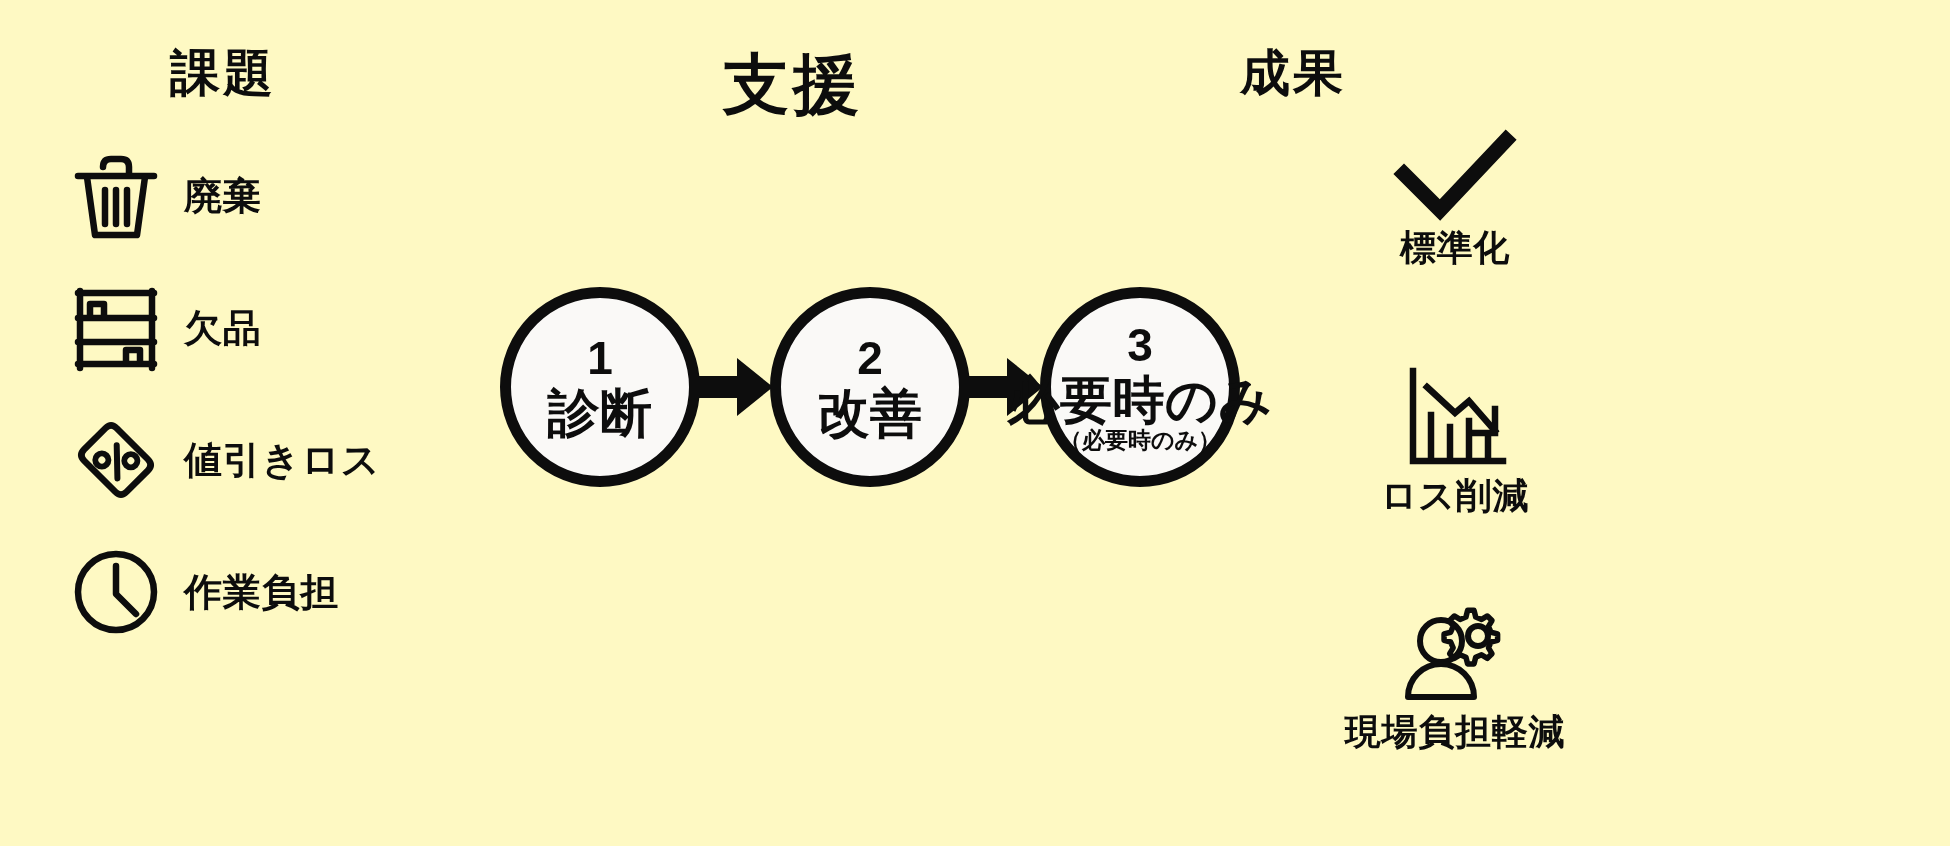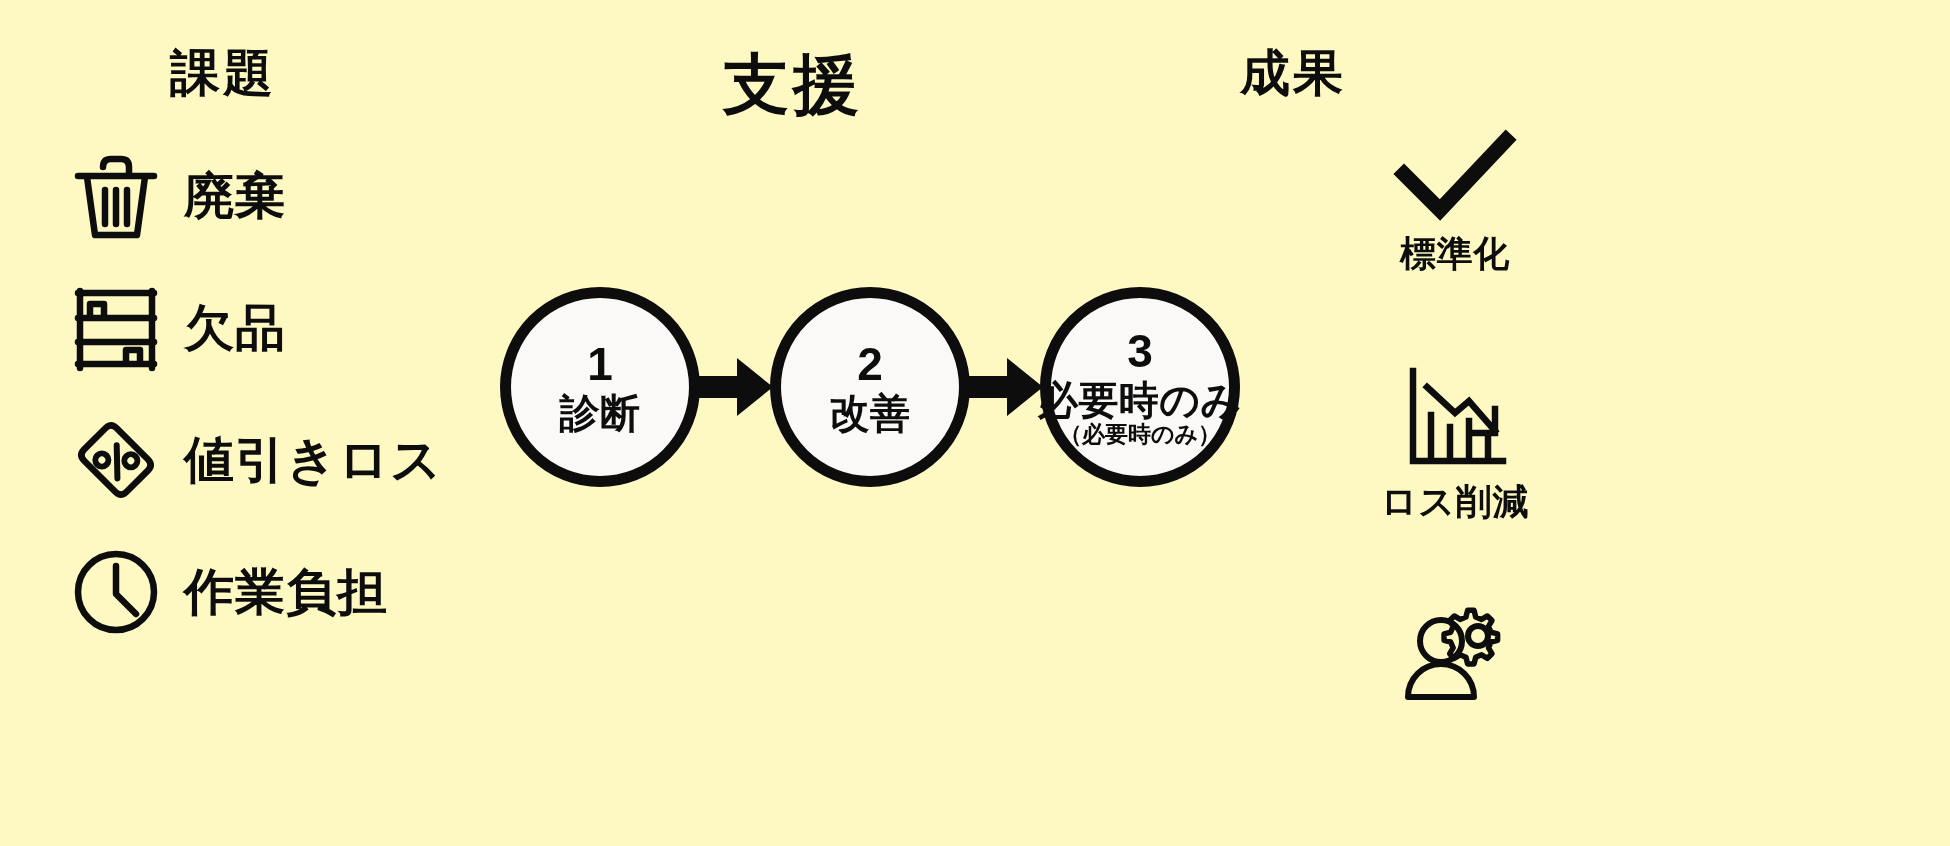--- a/index.html
+++ b/index.html
@@ -49,21 +49,21 @@
   }
   .issue-icon {
     width: 92px;
     height: 92px;
     flex: 0 0 92px;
     display: flex;
     align-items: center;
     justify-content: center;
   }
   .issue-label {
-    font-size: 50px;
+    font-size: 38px;
     font-weight: 700;
     color: #0d0d0d;
     white-space: nowrap;
     letter-spacing: 0.02em;
   }
 
   
   #flow {
     position: absolute;
     left: 500px;
@@ -87,21 +87,21 @@
     box-sizing: border-box;
     line-height: 1;
   }
   .flow-num {
     font-size: 46px;
     font-weight: 700;
     color: #0d0d0d;
     margin-bottom: 6px;
   }
   .flow-name {
-    font-size: 40px;
+    font-size: 52px;
     font-weight: 700;
     color: #0d0d0d;
     white-space: nowrap;
     letter-spacing: 0.01em;
   }
   .flow-note {
     font-size: 23px;
     font-weight: 700;
     color: #0d0d0d;
     white-space: nowrap;
@@ -132,21 +132,20 @@
     justify-content: flex-start;
   }
   .result-icon {
     width: 110px;
     height: 110px;
     display: flex;
     align-items: center;
     justify-content: center;
   }
   .result-label {
-    margin-top: 6px;
     font-size: 36px;
     font-weight: 700;
     color: #0d0d0d;
     white-space: nowrap;
     letter-spacing: 0.02em;
     text-align: center;
   }
   #result-row-1 .result-icon { height: 96px; }
   #result-row-2 { margin-top: 4px; }
   #result-row-3 { margin-top: 6px; }
@@ -305,16 +304,17 @@
             <circle cx="40" cy="38" r="21"></circle>
 
             <path d="M7 94 a33 33 0 0 1 66 0 z"></path>
 
             <path d="M74 6 l7 0 1.8 7.2 6.4 2.7 6.3 -3.8 5 5 -3.8 6.3 2.7 6.4 7.2 1.8 0 7 -7.2 1.8 -2.7 6.4 3.8 6.3 -5 5 -6.3 -3.8 -6.4 2.7 -1.8 7.2 -7 0 -1.8 -7.2 -6.4 -2.7 -6.3 3.8 -5 -5 3.8 -6.3 -2.7 -6.4 -7.2 -1.8 0 -7 7.2 -1.8 2.7 -6.4 -3.8 -6.3 5 -5 6.3 3.8 6.4 -2.7 z" transform="translate(-7,0) scale(0.92) translate(6,2)"></path>
 
             <circle cx="77" cy="33" r="10"></circle>
           </g>
         </svg>
       </span>
+      <span class="result-label">現場負担軽減</span>
     </div>
   </div>
 
 </div>
 
 </body></html>

